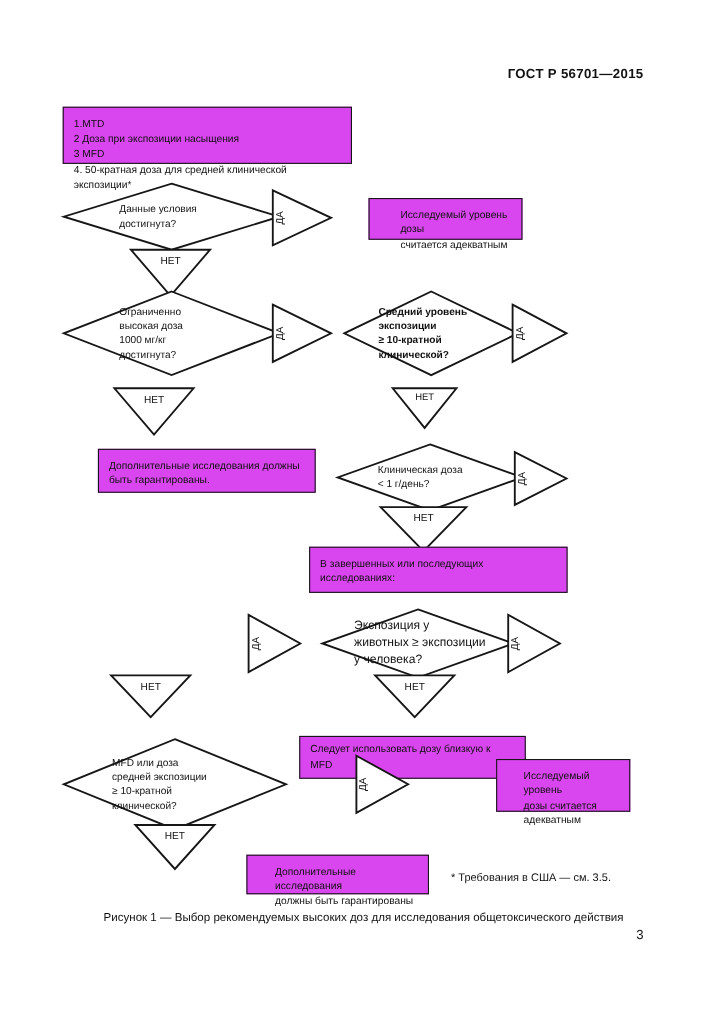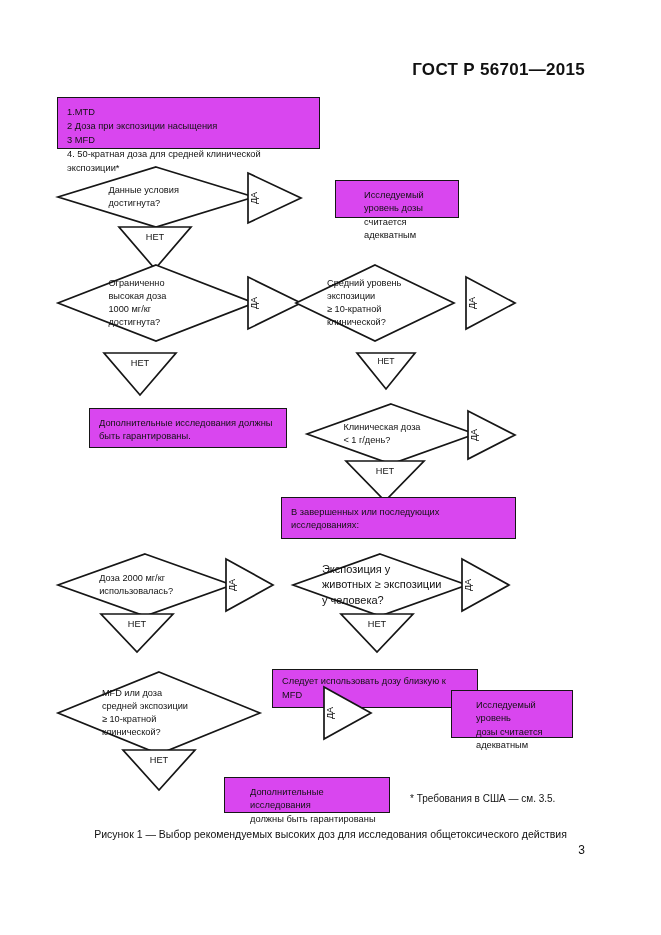--- a/index.html
+++ b/index.html
@@ -14,21 +14,21 @@
     font-family: "Liberation Sans", sans-serif;
     color: #1a1a1a;
     overflow: hidden;
   }
 
   
   #page-header {
     position: absolute;
     top: 60px;
     right: 76px;
-    font-size: 17px;
+    font-size: 12px;
     font-weight: bold;
     letter-spacing: 0.3px;
     color: #111;
     white-space: nowrap;
   }
   #page-number {
     position: absolute;
     bottom: 78px;
     right: 76px;
     font-size: 12px;
@@ -178,21 +178,21 @@
 
   <div class="shape" style="left:246px; top:172px; width:56px; height:52px;">
     <svg width="56" height="52" viewBox="0 0 56 52">
       <polygon points="2,1 55,26 2,51"></polygon>
     </svg>
     <div class="tri-label-right">
       <span>ДА</span>
     </div>
   </div>
 
-  <div class="box multiline" style="left:335px; top:180px; width:124px; height:38px;padding-left:28px;">
+  <div class="box multiline" style="left:335px; top:180px; width:140px; height:38px;padding-left:28px;">
     <div class="txt">Исследуемый уровень дозы
 считается адекватным</div>
   </div>
 
   <div class="shape" style="left:118px; top:226px; width:74px; height:44px;">
     <svg width="74" height="44" viewBox="0 0 74 44">
       <polygon points="1,1 73,1 37,43"></polygon>
     </svg>
     <div class="tri-label-down">НЕТ</div>
   </div>
@@ -211,21 +211,21 @@
 
   <div class="shape" style="left:246px; top:276px; width:56px; height:54px;">
     <svg width="56" height="54" viewBox="0 0 56 54">
       <polygon points="2,1 55,27 2,53"></polygon>
     </svg>
     <div class="tri-label-right">
       <span>ДА</span>
     </div>
   </div>
 
-  <div class="shape" style="left:295px; top:264px; width:160px; height:78px;">
+  <div class="shape" style="left:312px; top:264px; width:160px; height:78px;font-weight:bold;">
     <svg width="160" height="78" viewBox="0 0 160 78">
       <polygon points="80,1 159,39 80,77 1,39"></polygon>
     </svg>
     <div class="diamond-label">
       <span style="margin-left:20%">Средний уровень
 экспозиции
 ≥ 10-кратной
 клинической?</span>
     </div>
   </div>
@@ -282,29 +282,20 @@
       <polygon points="1,1 79,1 40,41"></polygon>
     </svg>
     <div class="tri-label-down">НЕТ</div>
   </div>
 
   <div class="box multiline" style="left:281px; top:497px; width:235px; height:42px;">
     <div class="txt">В завершенных или последующих
 исследованиях:</div>
   </div>
 
-  <div class="shape" style="left:57px; top:553px; width:176px; height:64px;">
-    <svg width="176" height="64" viewBox="0 0 176 64">
-      <polygon points="88,1 175,32 88,63 1,32"></polygon>
-    </svg>
-    <div class="diamond-label">
-      <span style="margin-left:24%">Доза 2000 мг/кг
-использовалась?</span>
-    </div>
-  </div>
 
   <div class="shape" style="left:224px; top:558px; width:50px; height:54px;">
     <svg width="50" height="54" viewBox="0 0 50 54">
       <polygon points="2,1 49,27 2,53"></polygon>
     </svg>
     <div class="tri-label-right">
       <span>ДА</span>
     </div>
   </div>
 

